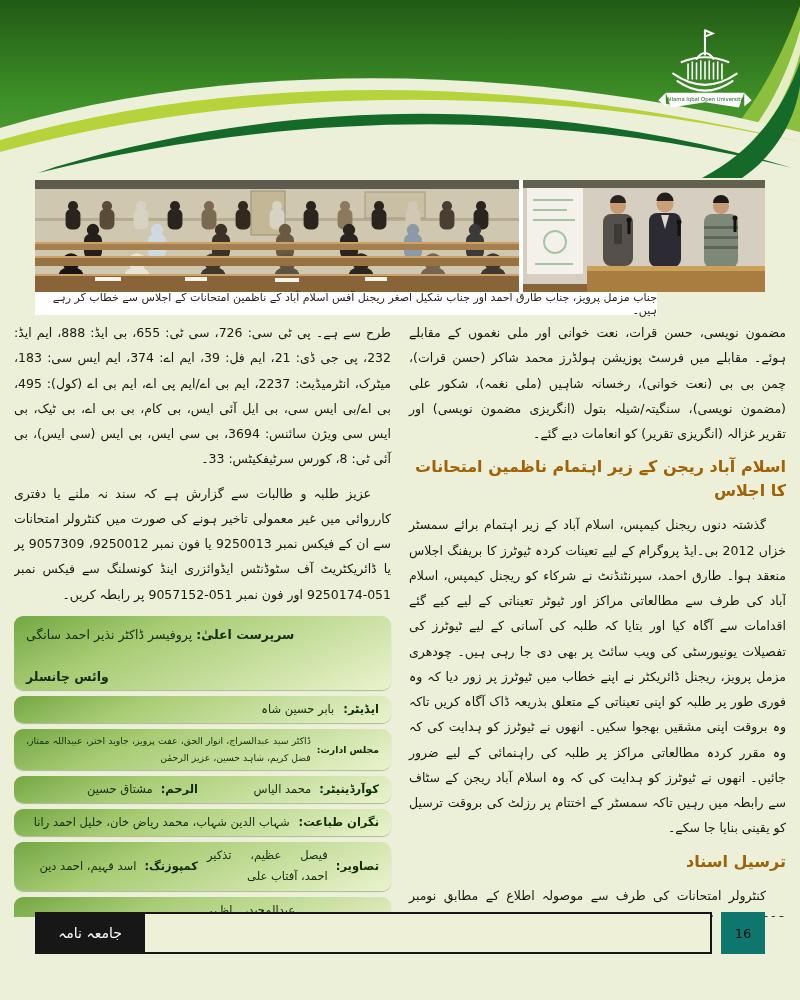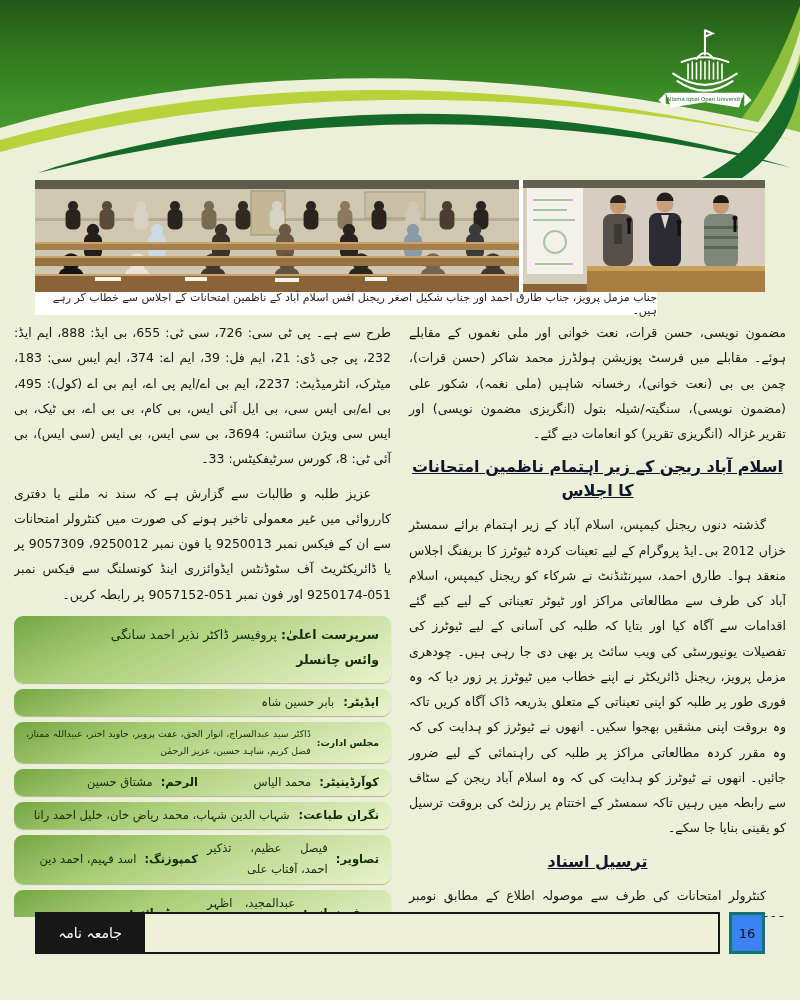--- a/index.html
+++ b/index.html
@@ -12,39 +12,39 @@
   .photo-wrap{position:absolute;top:180px;left:35px;width:730px;height:112px;background:#b9ab90;}
   .photo-wrap svg{display:block;width:100%;height:100%;}
   .caption{position:absolute;top:292px;left:35px;width:622px;height:23px;background:#ffffff;
            display:flex;align-items:center;justify-content:center;font-size:11px;color:#24241f;direction:rtl;}
   
   .cols{position:absolute;top:319px;left:14px;width:772px;height:598px;display:flex;gap:18px;
         direction:rtl;overflow:hidden;}
   .col{flex:1 1 0;direction:rtl;text-align:justify;font-size:12.5px;line-height:2.02;color:#191914;}
   .col p{margin:1px 0 9px;}
   .col p.ind{text-indent:20px;}
-  h2.red{color:#0f172a;font-size:16px;font-weight:bold;text-align:center;margin:7px 0 9px;line-height:1.5;text-decoration:underline;}
+  h2.red{color:#a16207;font-size:16px;font-weight:bold;text-align:right;margin:7px 0 9px;line-height:1.5;}
   
   .credits{margin-top:8px;direction:rtl;}
   .crow{background:linear-gradient(155deg,#74a743 0%,#a8cc74 32%,#eaf3cd 100%);
         border-radius:9px;padding:3px 12px;margin-bottom:6px;display:flex;align-items:center;
         gap:9px;font-size:11.5px;color:#122d09;line-height:1.85;box-shadow:0 1px 1px rgba(60,90,30,.35);}
   .crow .lbl{font-weight:bold;white-space:nowrap;}
   .crow .pair{display:flex;align-items:center;gap:8px;flex:1 1 0;}
-  .crow.tall{display:block;text-align:right;padding:7px 12px 12px;}
+  .crow.tall{display:block;text-align:left;padding:7px 12px 2px;}
   .crow.tall .l1{font-size:12.5px;}
-  .crow.tall .l2{font-size:12.5px;font-weight:bold;margin-top:2px;}
+  .crow.tall .l2{font-size:12.5px;font-weight:bold;margin-top:19px;}
   .crow.small{font-size:9.3px;gap:6px;}
   
   .footer{position:absolute;left:35px;bottom:46px;width:730px;height:42px;display:flex;align-items:stretch;}
   .fbar{flex:1;border:2px solid #161616;background:#eef1d8;position:relative;}
   .fbrand{position:absolute;top:-2px;bottom:-2px;left:-2px;width:110px;background:#171717;color:#fff;
           display:flex;align-items:center;justify-content:center;font-size:14px;direction:rtl;}
-  .fnum{width:30px;border:3px solid #0f766e;margin-left:9px;display:flex;align-items:center;
-        justify-content:center;font-size:13px;background:#3b82f6;color:#111;text-align:right;}
+  .fnum{width:30px;border:7px solid #0f766e;margin-left:9px;display:flex;align-items:center;
+        justify-content:center;font-size:13px;background:#0f766e;color:#111;text-align:right;}
 </style>
 </head>
 <body>
 
 <div class="page">
 
   <div class="hdr">
     <svg viewBox="0 0 800 178" preserveAspectRatio="none">
       <defs>
         <linearGradient id="hg" x1="0" y1="0" x2="0" y2="1">

